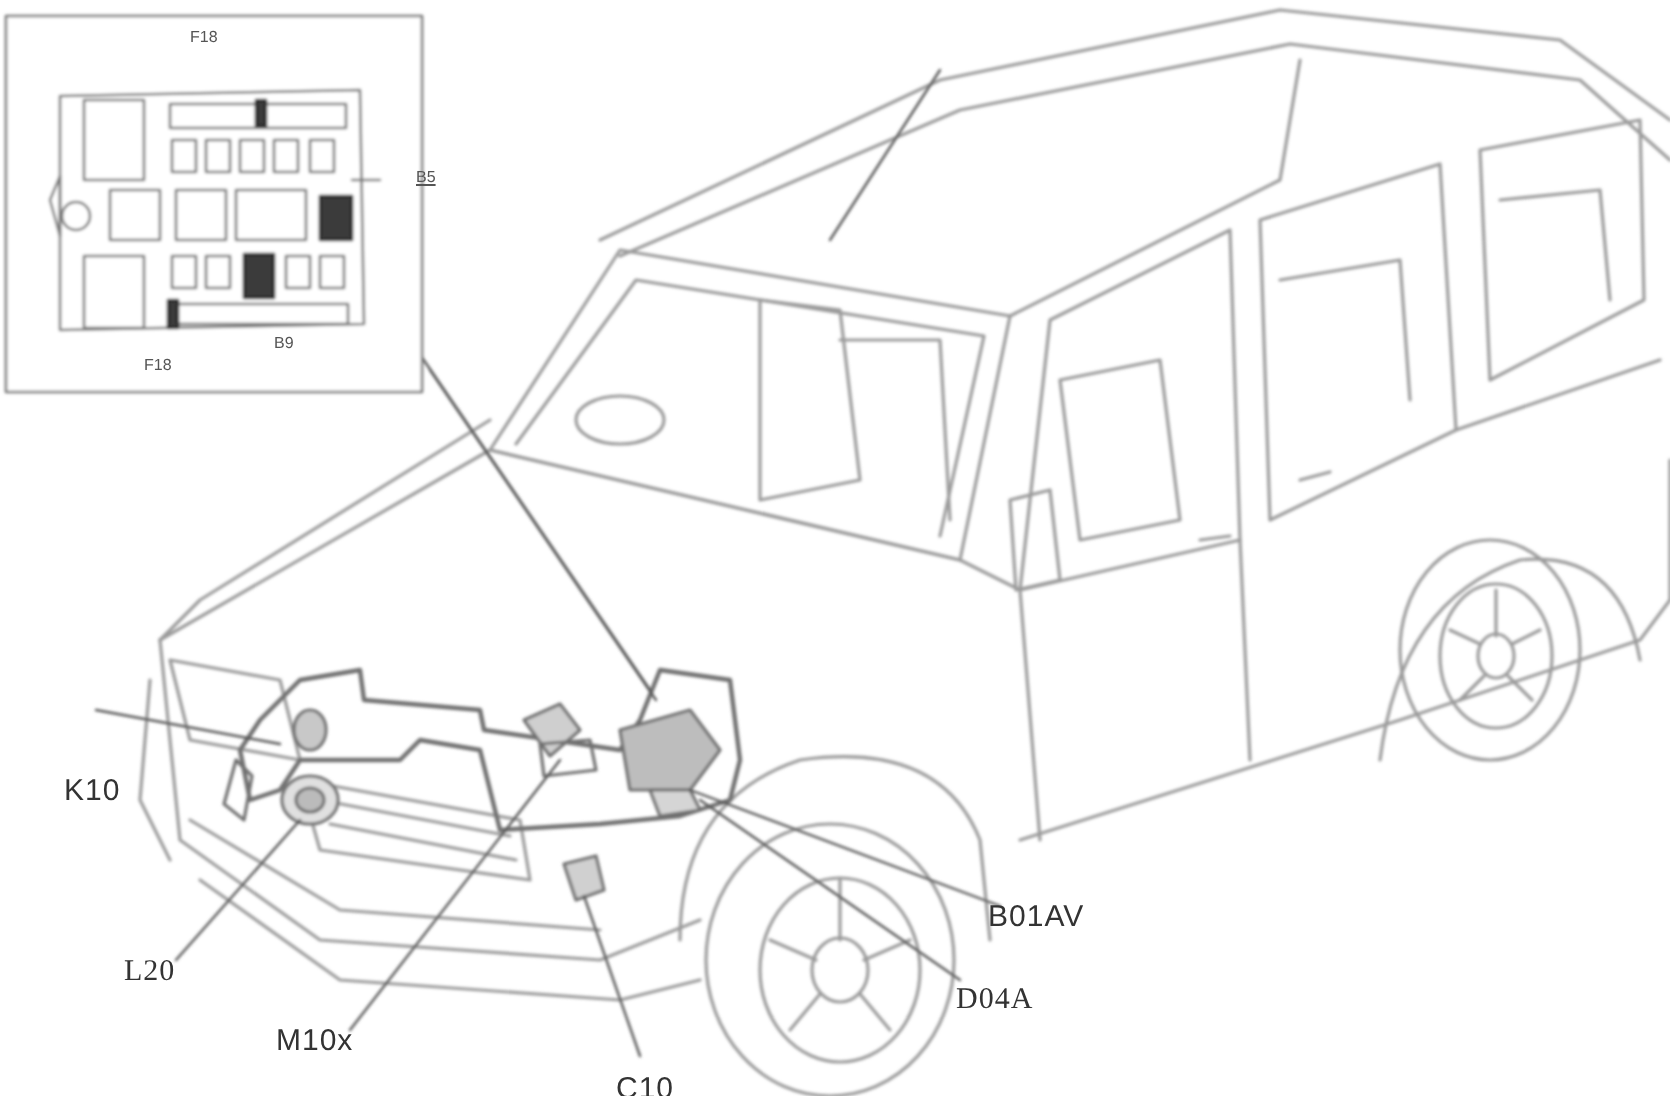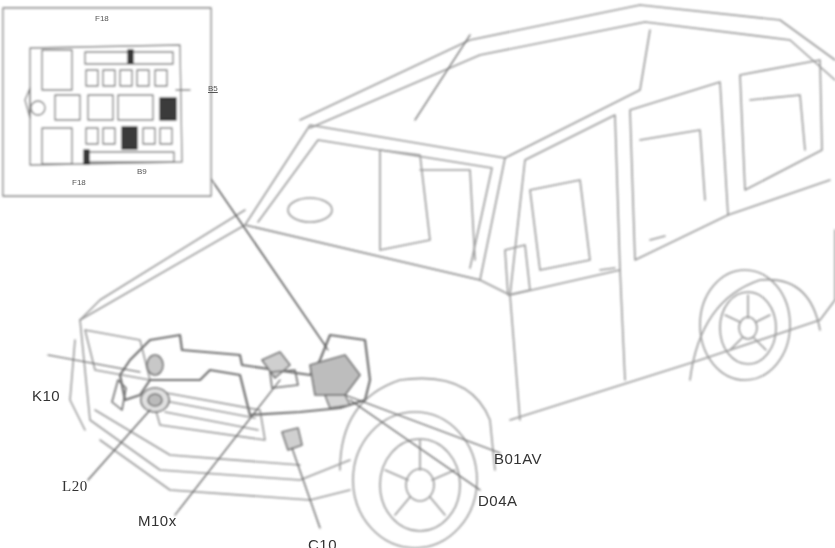--- a/index.html
+++ b/index.html
@@ -165,13 +165,13 @@
 <span class="lbl-small" style="left:95px; top:14px;">F18</span>
 <span class="lbl-small" style="left:208px; top:84px;text-decoration:underline;">B5</span>
 <span class="lbl-small" style="left:72px; top:178px;">F18</span>
 <span class="lbl-small" style="left:137px; top:167px;">B9</span>
 
 <span class="lbl" style="left:32px; top:343px;margin-top:44px;">K10</span>
 <span class="lbl" style="left:62px; top:478px;font-family:Liberation Serif, serif;">L20</span>
 <span class="lbl" style="left:138px; top:512px;">M10x</span>
 <span class="lbl" style="left:308px; top:536px;">C10</span>
 <span class="lbl" style="left:494px; top:450px;">B01AV</span>
-<span class="lbl" style="left:478px; top:492px;">D04A</span>
+<span class="lbl" style="left:478px; top:492px;font-family:Liberation Serif, serif;">D04A</span>
 
 </body></html>

